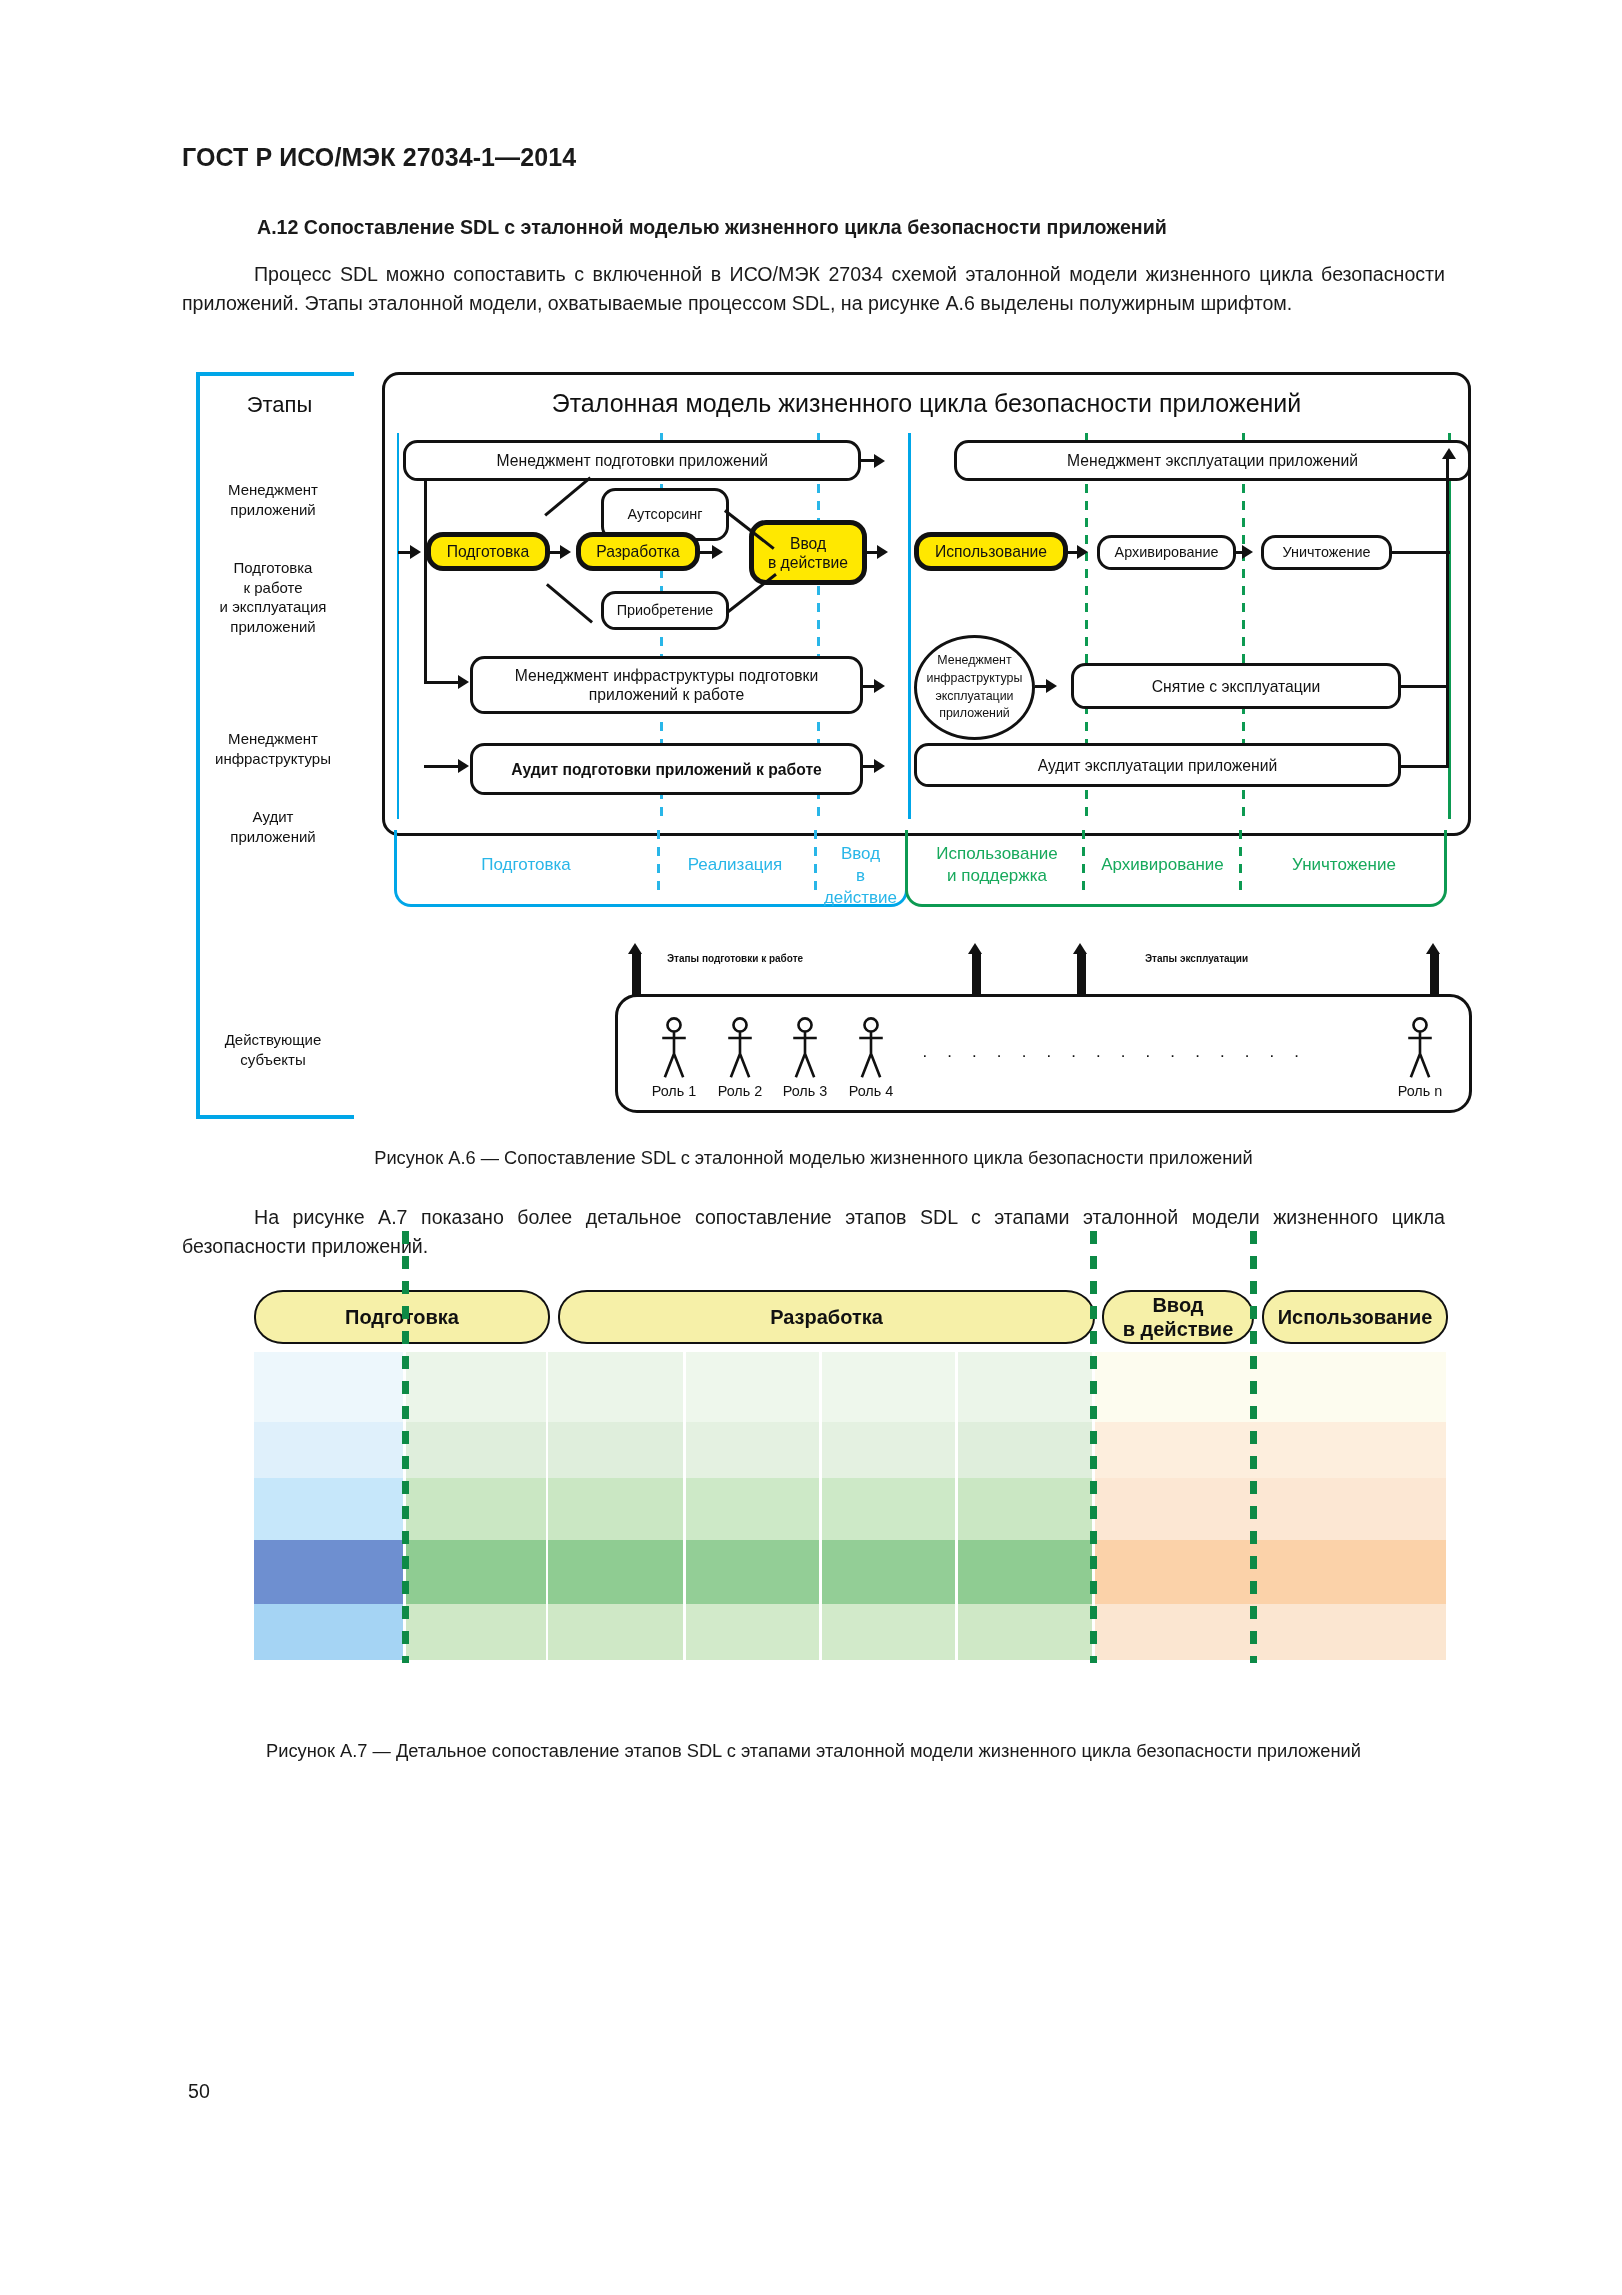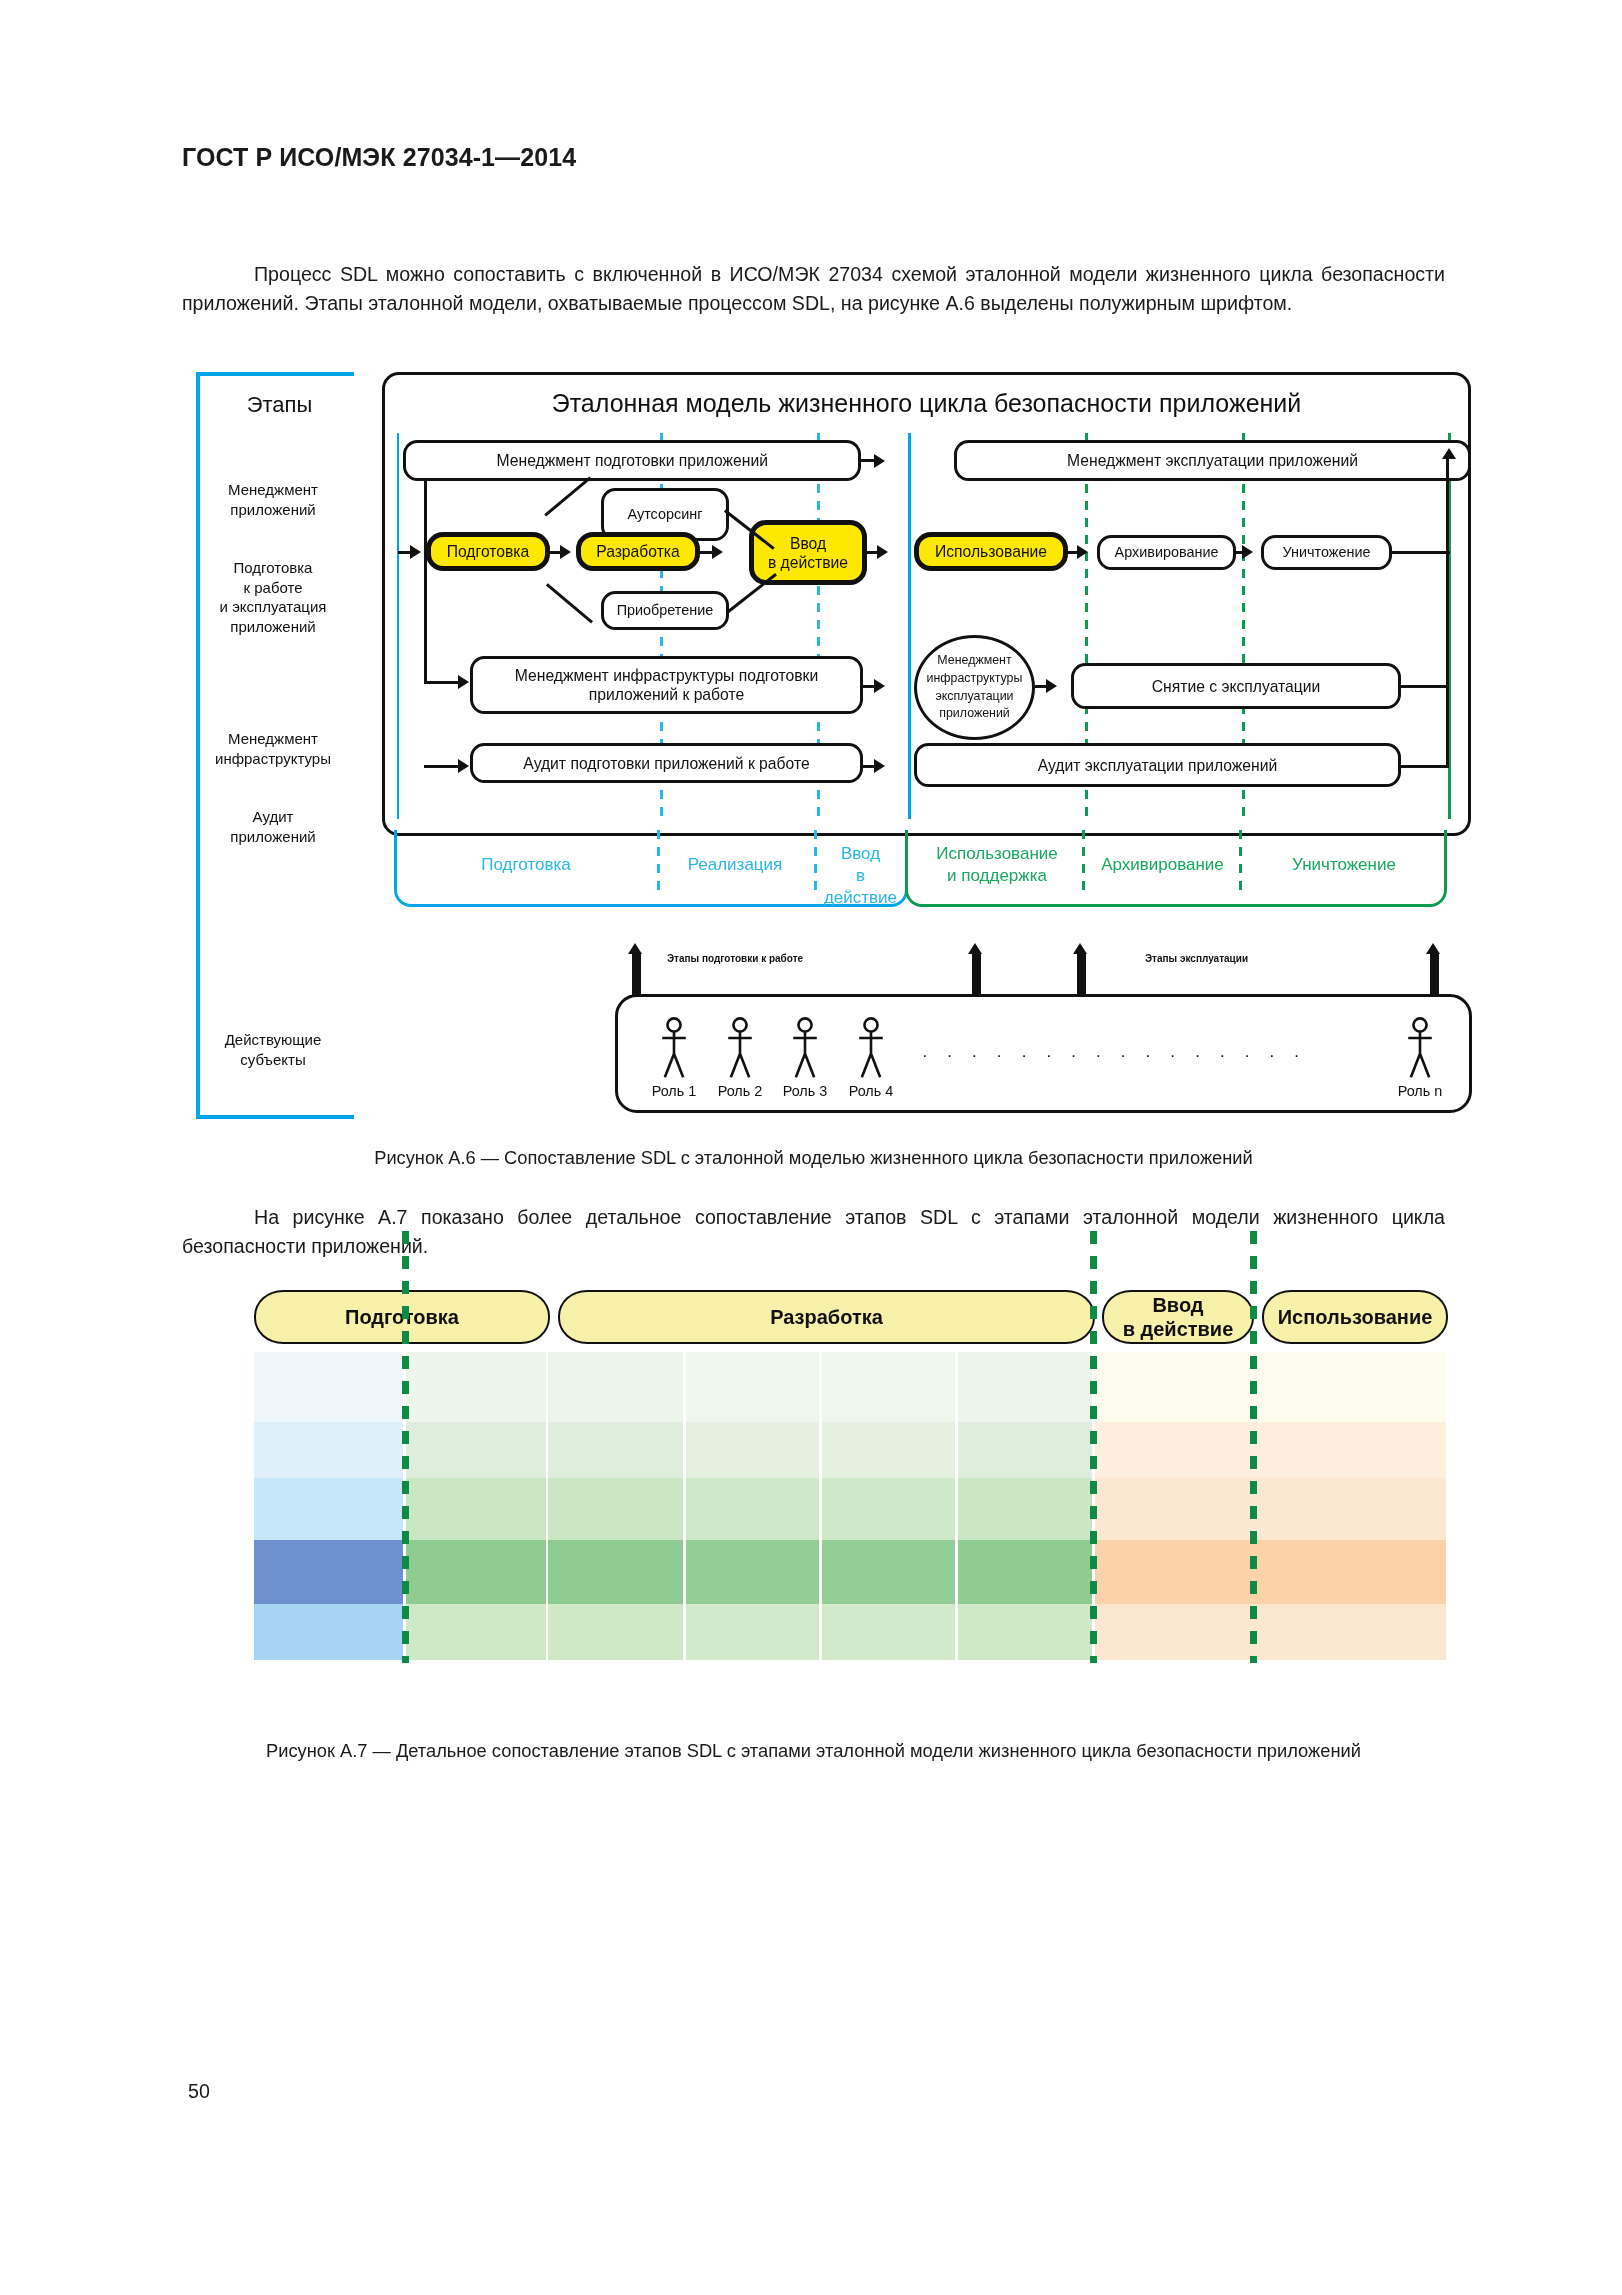--- a/index.html
+++ b/index.html
@@ -146,20 +146,21 @@
     background:repeating-linear-gradient(to bottom,#0d8a46 0 13px,transparent 13px 25px);
   }
 </style>
 </head>
 <body>
 
 <div class="page">
 
   <div class="doc-header">ГОСТ Р ИСО/МЭК 27034-1—2014</div>
 
+  <div class="sec-title">A.12  Сопоставление SDL с эталонной моделью жизненного цикла безопасности приложений</div>
 
   <div class="para p1">Процесс SDL можно сопоставить с включенной в ИСО/МЭК 27034 схемой эталонной модели жизненного цикла безопасности приложений. Этапы эталонной модели, охватываемые процессом SDL, на рисунке A.6 выделены полужирным шрифтом.</div>
 
   <div class="figA6">
 
     <div class="levels-bracket"></div>
     <div class="levels-title">Этапы</div>
 
     <div class="lvl-label lvl-1">Менеджмент<br>приложений</div>
     <div class="lvl-label lvl-2">Подготовка<br>к работе<br>и эксплуатация<br>приложений</div>
@@ -227,21 +228,21 @@
       <div class="arrow-r" style="left:489px;top:304px;"></div>
       <div class="conn" style="left:478px;top:310px;width:14.4px;height:2.6px;"></div>
 
       <div class="ellipse" style="left:529px;top:260px;width:121px;height:105px;">Менеджмент<br>инфраструктуры<br>эксплуатации<br>приложений</div>
       <div class="arrow-r" style="left:661px;top:304px;"></div>
       <div class="conn" style="left:650px;top:310px;width:13px;height:2.6px;"></div>
 
       <div class="pill" style="left:686px;top:288px;width:330px;height:46px;">Снятие с эксплуатации</div>
       <div class="conn" style="left:1016px;top:310px;width:47px;height:2.6px;"></div>
 
-      <div class="pill" style="left:85px;top:368px;width:393px;height:40px;">Аудит подготовки приложений к работе</div>
+      <div class="pill" style="left:85px;top:368px;width:393px;height:52px;font-weight:bold;">Аудит подготовки приложений к работе</div>
       <div class="arrow-r" style="left:489px;top:384px;"></div>
       <div class="conn" style="left:478px;top:390px;width:14.4px;height:2.6px;"></div>
       <div class="pill" style="left:529px;top:368px;width:487px;height:44px;">Аудит эксплуатации приложений</div>
       <div class="conn" style="left:1016px;top:390px;width:47px;height:2.6px;"></div>
 
       <div class="conn" style="left:1061px;top:84px;width:2.6px;height:309px;"></div>
       <div class="arrow-u" style="left:1057px;top:73px;"></div>
     </div>
 
     <div class="phase-band">

